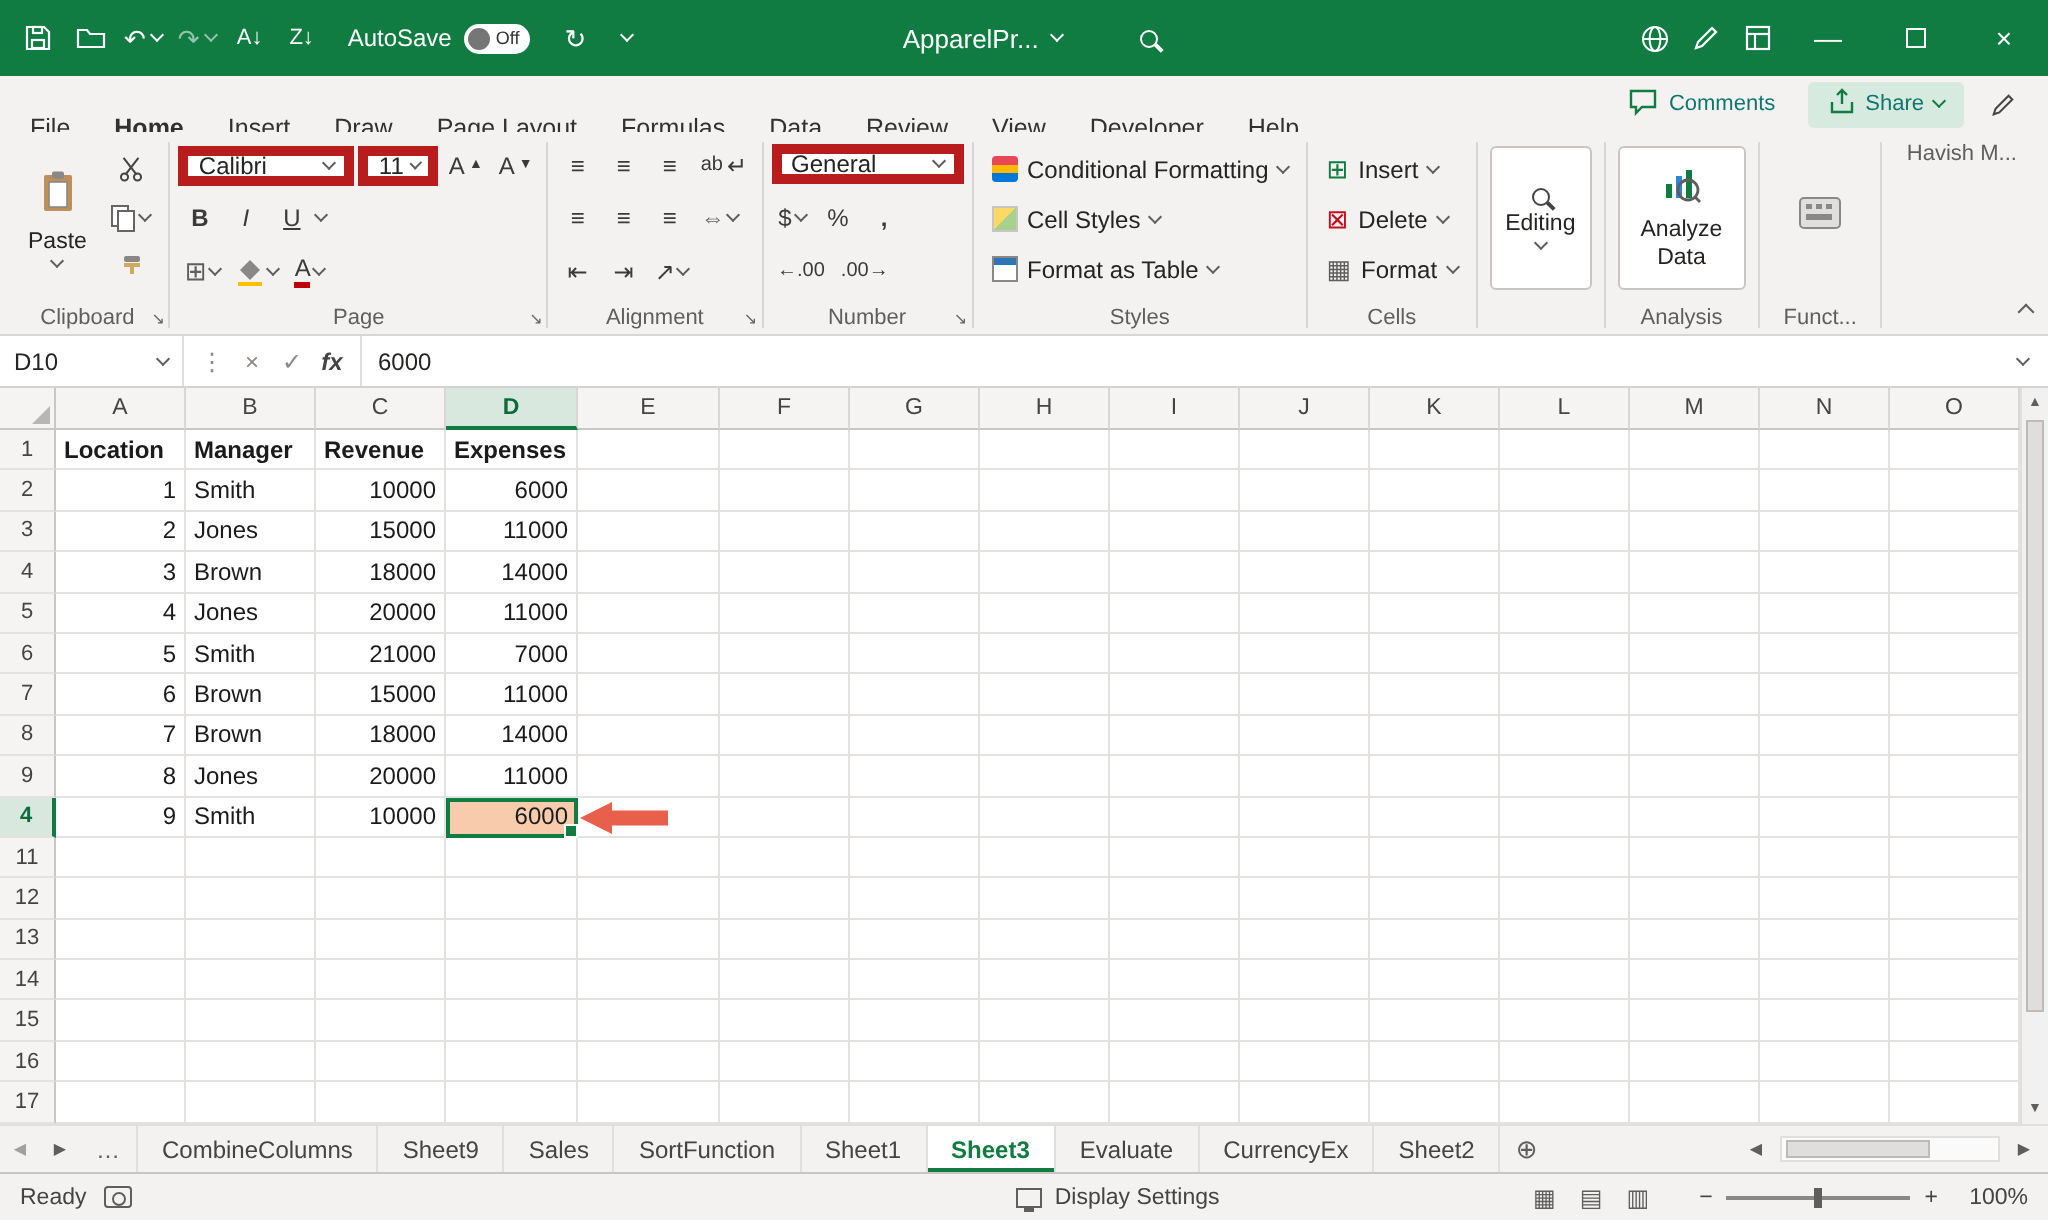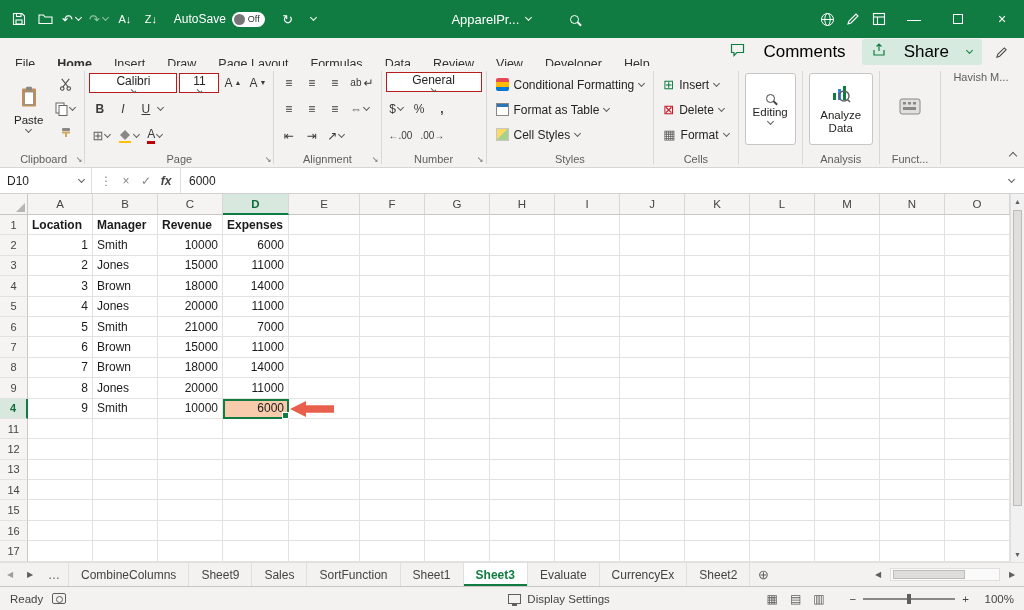--- a/index.html
+++ b/index.html
@@ -24,37 +24,37 @@
   .winbtn { width:44px; height:38px; display:inline-flex; align-items:center; justify-content:center; font-size:14px; color:#fff; }
   .maxbox { width:10px; height:10px; border:1.2px solid #fff; display:inline-block; }
   .sp { flex:1; }
 
   
   .menubar { height:28px; background:#F3F2F1; display:flex; align-items:center; padding:0 4px; flex:none; }
   .tabs { display:flex; height:100%;margin-top:24px; }
   .tab { padding:0 11px; height:28px; display:flex; align-items:center; font-size:12.5px; color:#323130; }
   .tab.active { font-weight:700; box-shadow:inset 0 -3px 0 #107C41; }
   .mbar-right { margin-left:auto; display:flex; align-items:center; gap:6px; padding-right:6px; }
-  .pillbtn { display:flex; align-items:center; gap:18px; padding:3px 10px; border-radius:3px; color:#000000; font-size:17px; }
+  .pillbtn { display:flex; align-items:center; gap:5px; padding:3px 10px; border-radius:3px; color:#0f766e; font-size:11px; }
   .pillbtn.share { background:#D6EADF; }
 
   
   .ribbon { height:102px; background:#F3F2F1; display:flex; padding:2px 2px 0 4px; border-bottom:1px solid #D8D6D4; position:relative; overflow:hidden; flex:none; }
   .rgroup { display:flex; flex-direction:column; flex:none; }
   .rcontent { flex:1; display:flex; padding:2px 3px; }
   .rlabel { height:17px; font-size:11px; color:#605E5C; display:flex; align-items:center; justify-content:center; position:relative; padding:0 11px; }
   .lnch { position:absolute; right:1px; bottom:3px; font-size:8px; color:#666; line-height:1; }
   .rsep { width:1px; background:#D8D7D6; margin:3px 1px; flex:none; }
   .bigbtn { display:flex; flex-direction:column; align-items:center; justify-content:center; gap:3px; padding:2px 7px; font-size:11.5px; color:#252423; text-align:center; line-height:1.15; }
   .outlined { border:1px solid #C8C6C4; background:#fff; border-radius:3px; margin:3px 2px; }
   .smallcol { display:flex; flex-direction:column; justify-content:space-around; padding:2px 2px; }
   .sbtn { min-width:21px; height:21px; display:inline-flex; align-items:center; justify-content:center; gap:2px; font-size:12px; color:#3b3a39; padding:0 3px; }
   .colstack { display:flex; flex-direction:column; justify-content:space-between; padding:2px 0; }
   .frow { display:flex; align-items:center; gap:2px; }
-  .combo { height:20px; background:#fff; border:1px solid #b91c1c; display:flex; align-items:center; justify-content:space-between; padding:0 5px; font-size:12px; color:#252423; gap:4px;flex-direction:column; }
+  .combo { height:20px; background:#fff; border:5px solid #b91c1c; display:flex; align-items:center; justify-content:space-between; padding:0 5px; font-size:12px; color:#252423; gap:4px; }
   .w88 { width:88px; } .w40 { width:40px; } .w96 { width:96px; }
   .bold-g { font-weight:700; } .ital-g { font-style:italic; } .und-g { text-decoration:underline; }
   .fcA { border-bottom:3px solid #C00000; line-height:1; padding-bottom:1px; font-size:12px; }
   .tiny { font-size:7px; }
   .srow { display:flex; align-items:center; gap:5px; height:25px; padding:0 5px; font-size:12px; color:#252423; }
   .sicon { width:13px; height:13px; flex:none; display:inline-block; }
   .cf { background:linear-gradient(180deg,#E74856 33%,#FFB900 33% 66%,#0078D7 66%); border-radius:2px; }
   .ft { border:1px solid #8A8886; background:linear-gradient(180deg,#2E75B6 30%,#fff 30%); }
   .cs { background:linear-gradient(135deg,#FFD966 50%,#A9D18E 50%); border:1px solid #C8C6C4; }
   .gicon { font-size:13px; line-height:1; }
@@ -401,27 +401,27 @@
 
     <div class="rgroup">
       <div class="rcontent">
         <div class="colstack">
           <div class="srow">
             <span class="sicon cf"></span>
             <span>Conditional Formatting</span>
             <span class="chev-d" style="color:#605E5C"></span>
           </div>
           <div class="srow">
+            <span class="sicon cs"></span>
+            <span>Cell Styles</span>
+            <span class="chev-d" style="color:#605E5C"></span>
+          </div>
+          <div class="srow">
             <span class="sicon ft"></span>
             <span>Format as Table</span>
-            <span class="chev-d" style="color:#605E5C"></span>
-          </div>
-          <div class="srow">
-            <span class="sicon cs"></span>
-            <span>Cell Styles</span>
             <span class="chev-d" style="color:#605E5C"></span>
           </div>
         </div>
       </div>
       <div class="rlabel">
           <span>Styles</span>
         </div>
     </div>
     <div class="rsep"></div>
 

